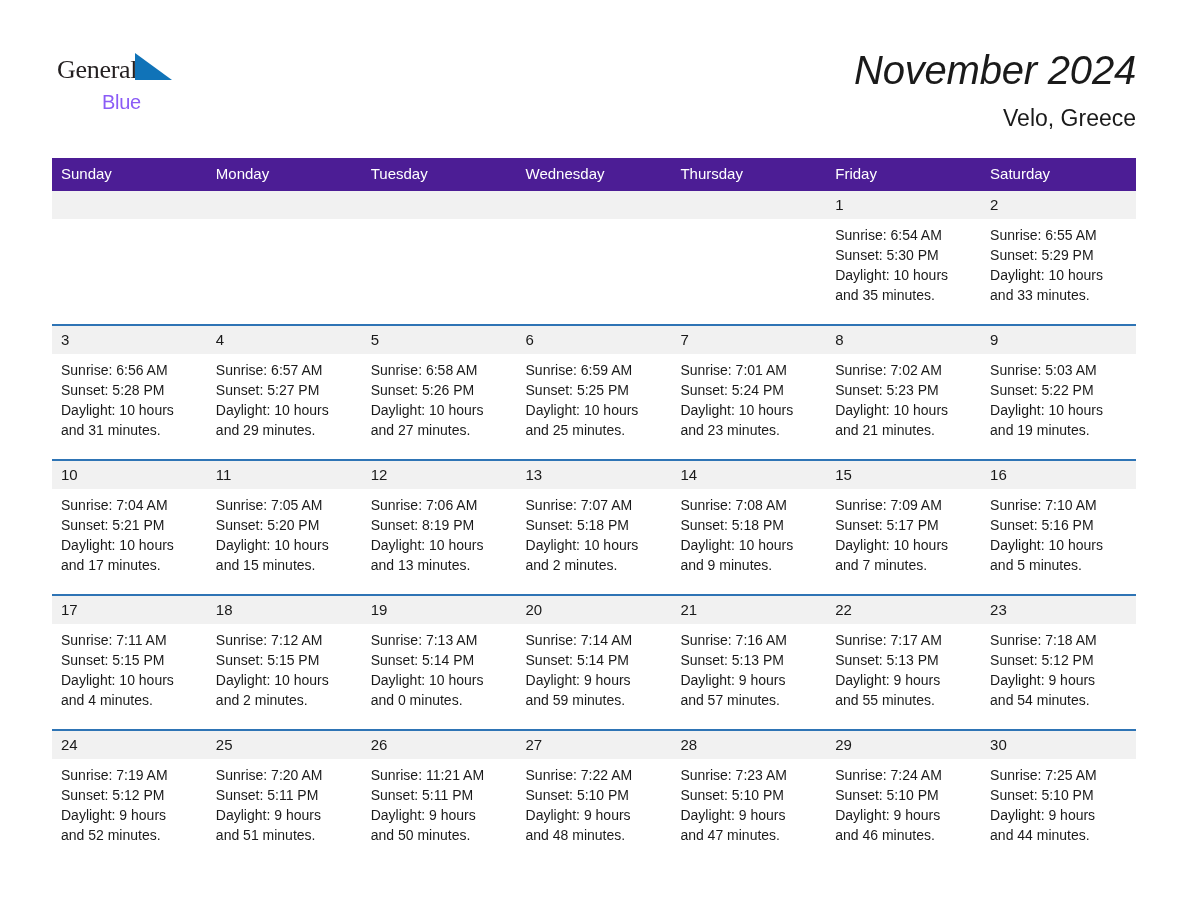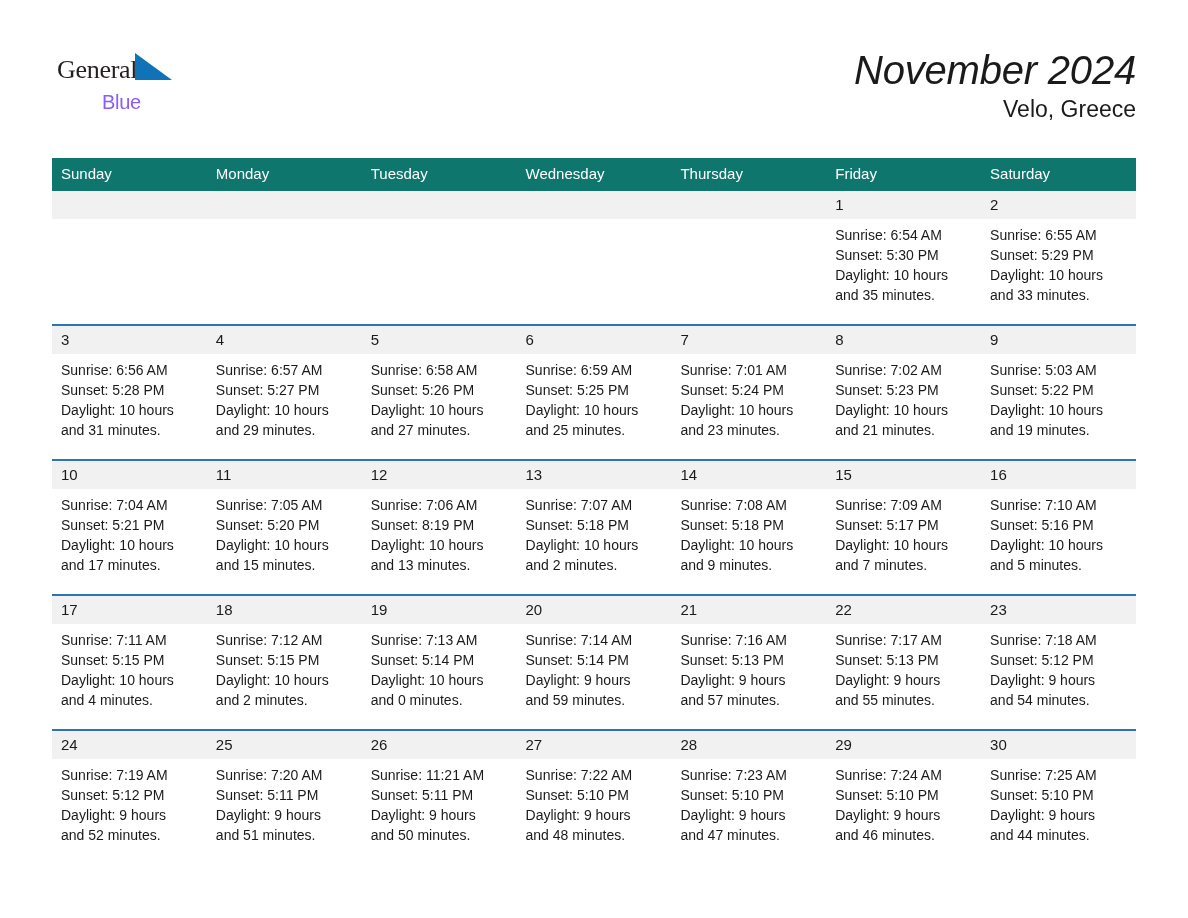--- a/index.html
+++ b/index.html
@@ -81,34 +81,35 @@
     color: #1a1a1a;
     line-height: 48px;
     letter-spacing: -0.2px;
     white-space: nowrap;
     font-style: italic;
   }
   .cal-subtitle {
     font-size: 23px;
     color: #1a1a1a;
     line-height: 30px;
+    margin-top: 9px;
     white-space: nowrap;
   }
 
   
   .calendar {
     position: absolute;
     left: 52px;
     top: 158px;
     width: 1084px;
     border-collapse: collapse;
     table-layout: fixed;
   }
   .calendar th {
-    background: #0f766e;
+    background: #4c1d95;
     color: #ffffff;
     font-size: 15px;
     font-weight: normal;
     text-align: left;
     padding: 7px 0 8px 9px;
     line-height: 18px;
   }
   .calendar td {
     vertical-align: top;
     padding: 0;

